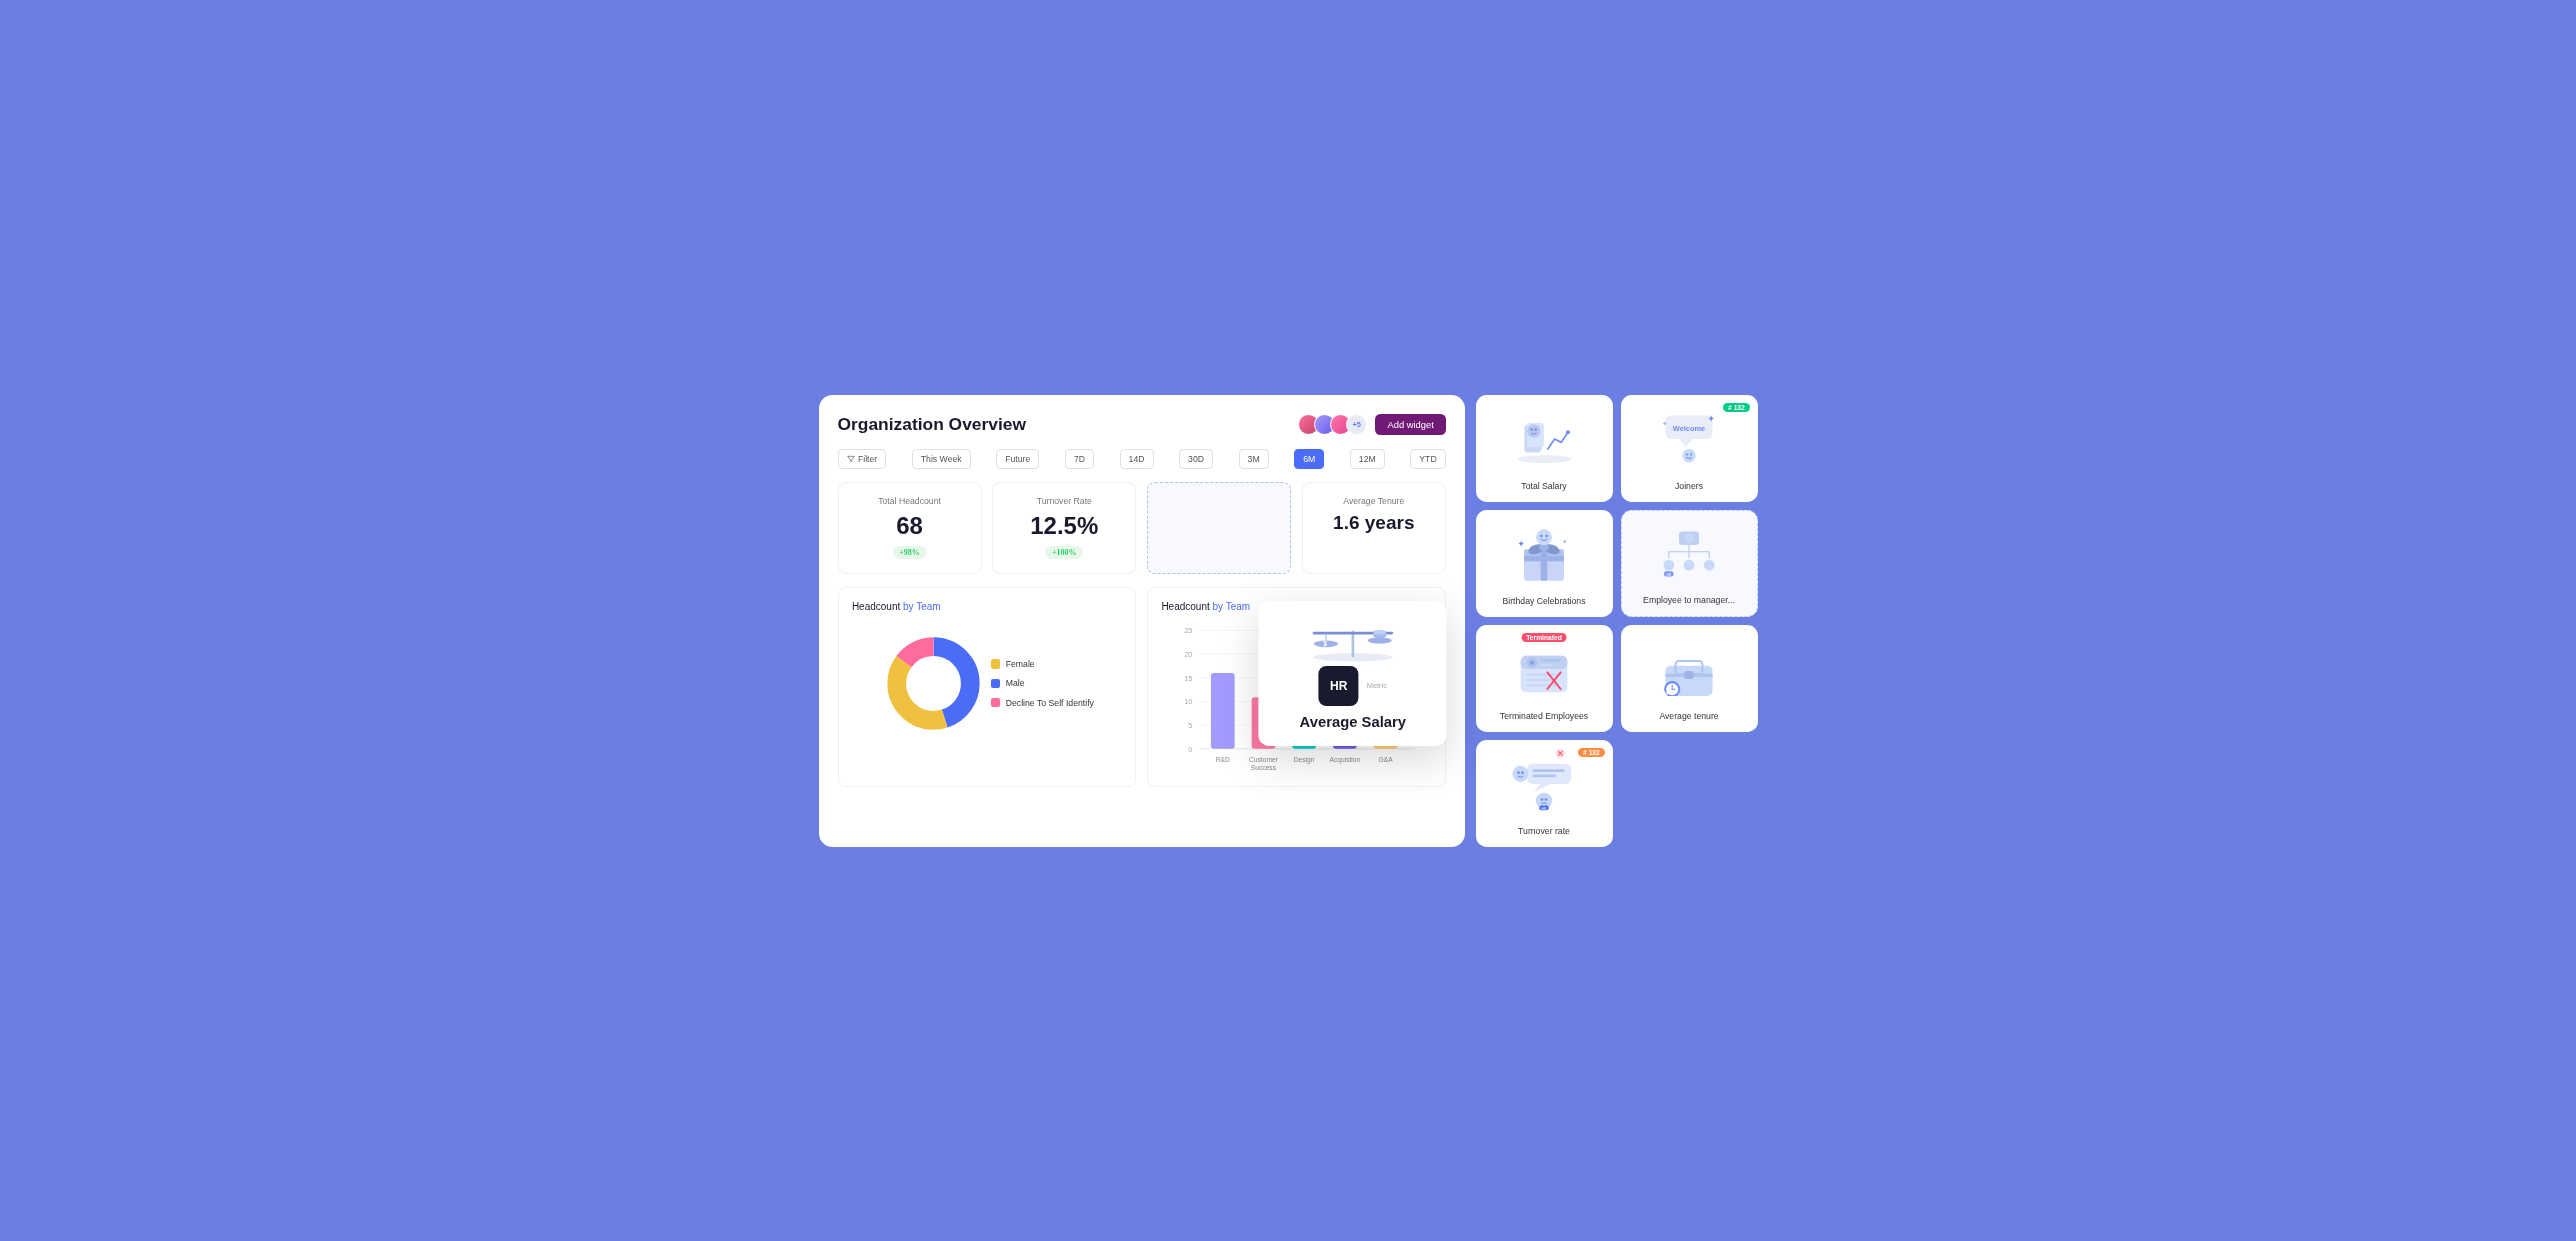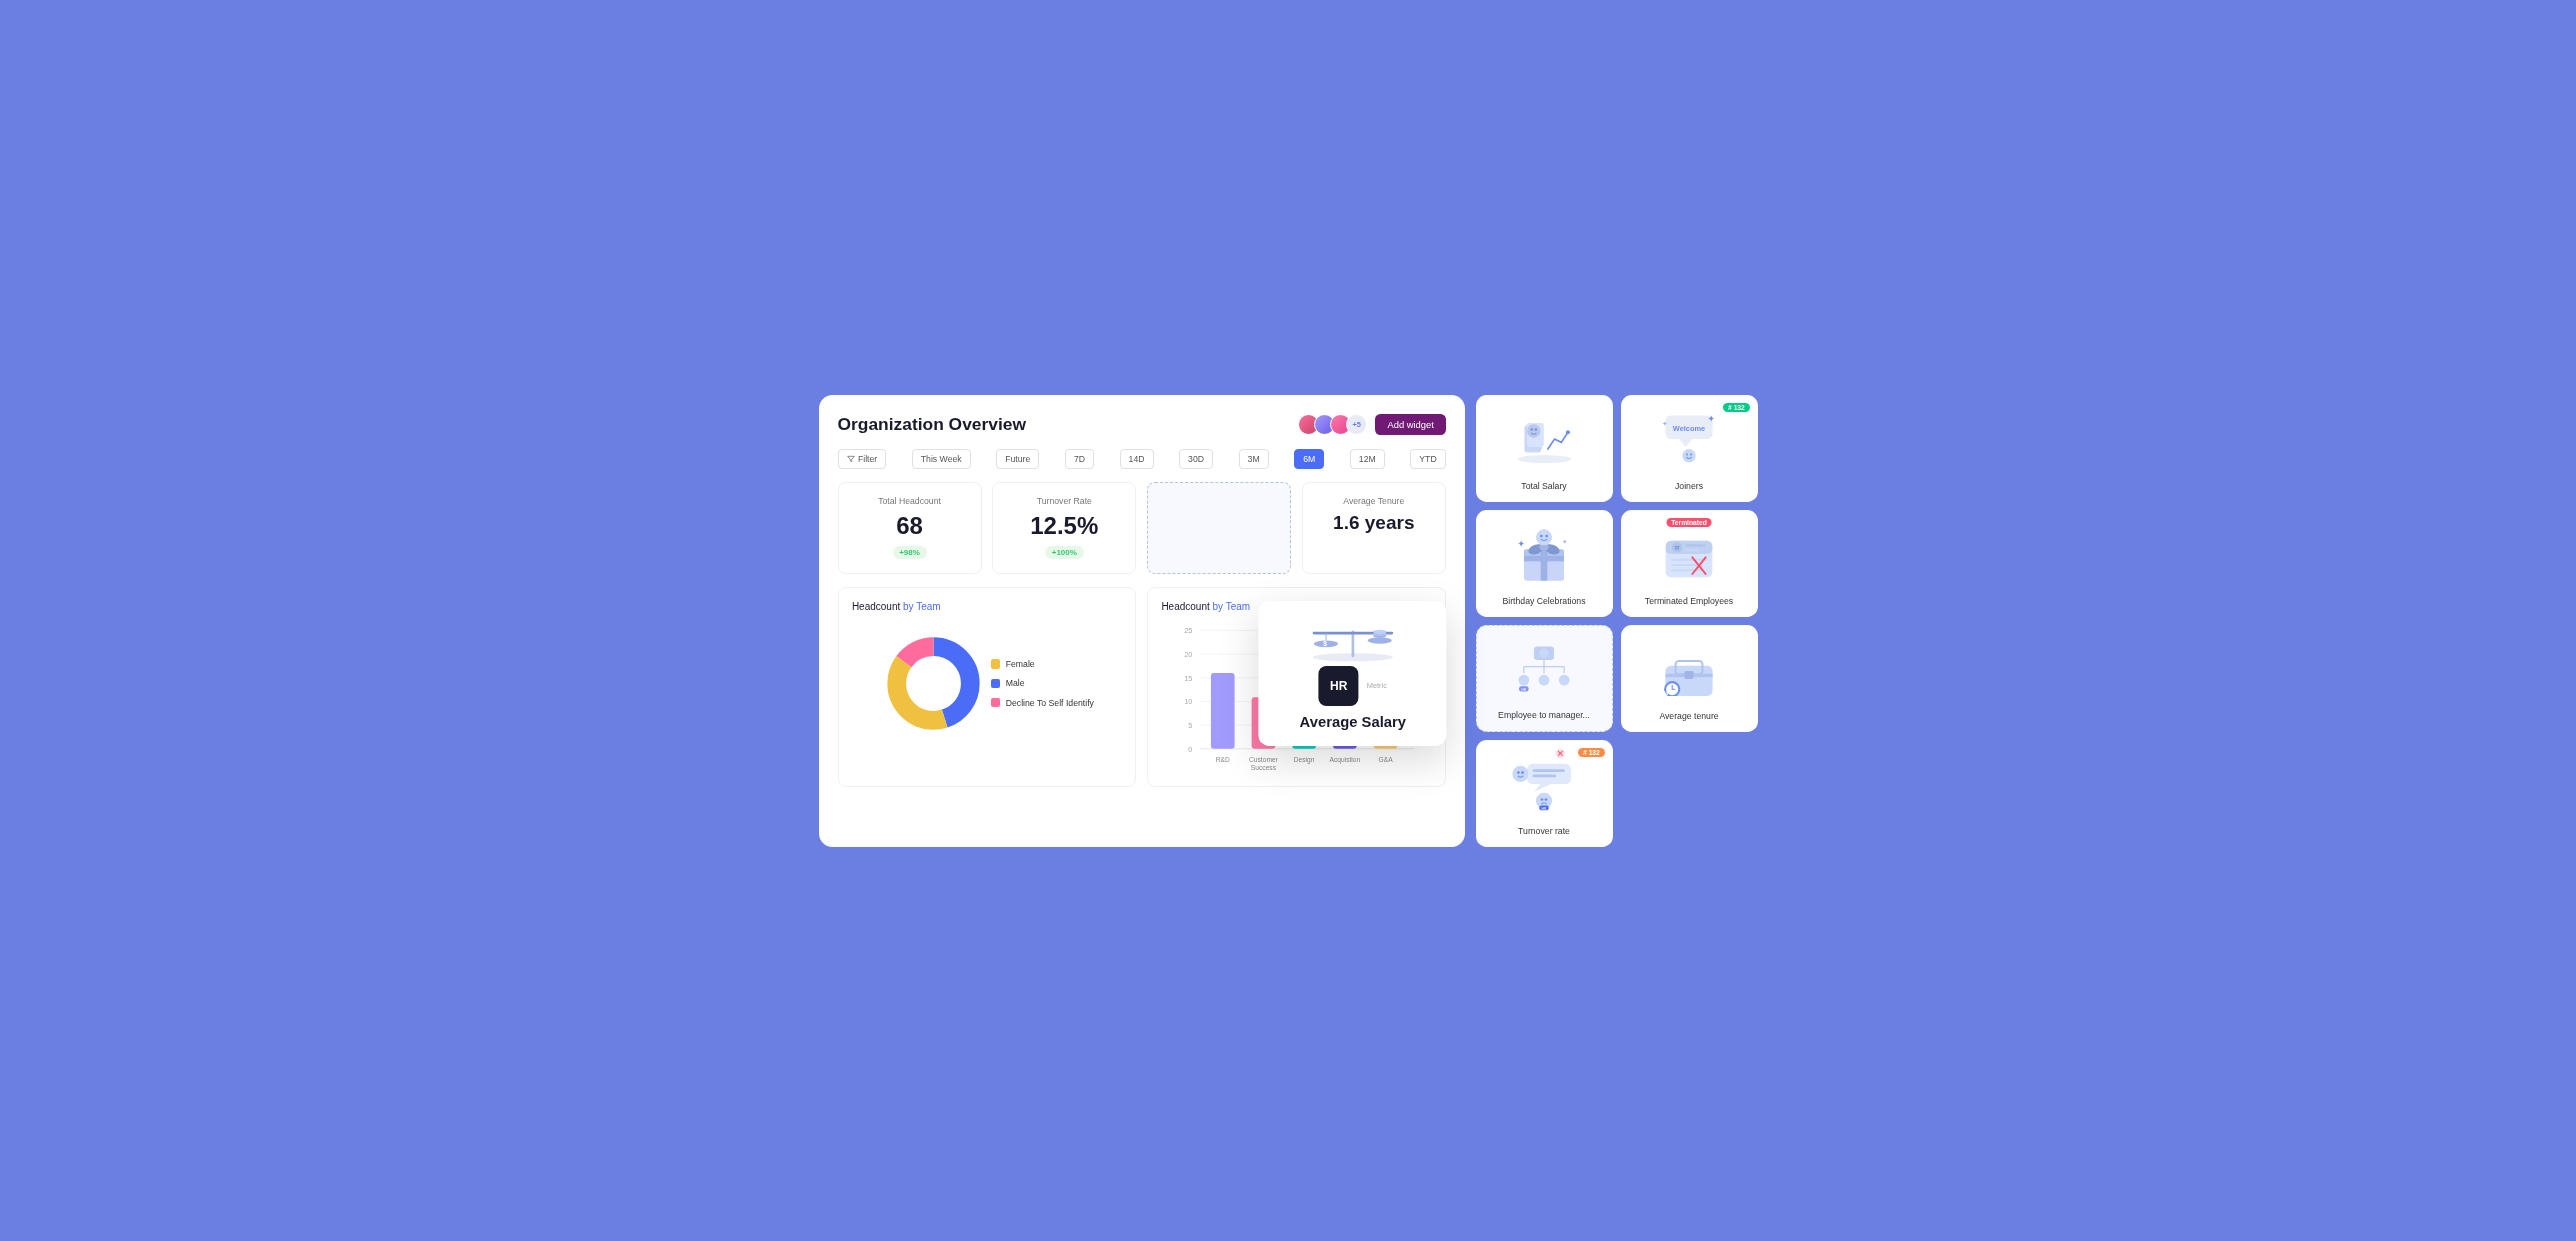--- a/index.html
+++ b/index.html
@@ -152,20 +152,21 @@
       margin-bottom: 5.4px;
     }
     .metric-badge {
       display: inline-block;
       background: #e8f8e8;
       color: #2ecc71;
       padding: 2px 6.7px;
       border-radius: 13.4px;
       font-size: 8px;
       font-weight: 600;
+      font-family: Liberation Serif, serif;
     }
     
     .bottom-row {
       display: grid;
       grid-template-columns: 1fr 1fr;
       gap: 10.7px;
     }
     .chart-card {
       border: 0.7px solid #f0f0f0;
       border-radius: 8px;
@@ -548,20 +549,44 @@
 
           <circle cx="55" cy="20" r="12" fill="#c8d8f8"></circle>
           <circle cx="51" cy="18" r="2" fill="#6b8ef0"></circle>
           <circle cx="59" cy="18" r="2" fill="#6b8ef0"></circle>
           <path d="M50 23 Q55 27 60 23" stroke="#6b8ef0" fill="none" stroke-width="1.5"></path>
         </svg>
       </div>
       <div class="widget-label">Birthday Celebrations</div>
     </div>
 
+    <div class="widget-card dashed-border">
+      <div class="widget-illustration">
+        <svg width="74" height="54" viewBox="0 0 110 80">
+
+          <rect x="40" y="5" width="30" height="20" rx="5" fill="#b0c4f0" opacity="0.8"></rect>
+          <circle cx="55" cy="15" r="7" fill="#c8d8f8"></circle>
+
+          <line x1="55" y1="25" x2="55" y2="35" stroke="#b0c4f0" stroke-width="1.5"></line>
+          <line x1="25" y1="35" x2="85" y2="35" stroke="#b0c4f0" stroke-width="1.5"></line>
+          <line x1="25" y1="35" x2="25" y2="45" stroke="#b0c4f0" stroke-width="1.5"></line>
+          <line x1="55" y1="35" x2="55" y2="45" stroke="#b0c4f0" stroke-width="1.5"></line>
+          <line x1="85" y1="35" x2="85" y2="45" stroke="#b0c4f0" stroke-width="1.5"></line>
+
+          <circle cx="25" cy="55" r="8" fill="#c8d8f8"></circle>
+          <circle cx="55" cy="55" r="8" fill="#c8d8f8"></circle>
+          <circle cx="85" cy="55" r="8" fill="#c8d8f8"></circle>
+
+          <rect x="18" y="64" width="14" height="8" rx="3" fill="#4a6cf7" opacity="0.7"></rect>
+          <text x="25" y="71" text-anchor="middle" font-size="5" fill="white">HR</text>
+        </svg>
+      </div>
+      <div class="widget-label">Employee to manager...</div>
+    </div>
+
     <div class="widget-card" style="position:relative;">
       <div class="badge-red" style="left:50%;transform:translateX(-50%);">Terminated</div>
       <div class="widget-illustration">
         <svg width="74" height="60" viewBox="0 0 110 90">
 
           <rect x="20" y="25" width="70" height="55" rx="8" fill="#d8e4fc"></rect>
           <rect x="20" y="25" width="70" height="20" rx="8" fill="#c0d0f0"></rect>
 
           <circle cx="37" cy="35" r="8" fill="#b0c4e8"></circle>
           <circle cx="35" cy="34" r="1.5" fill="#6b8ef0"></circle>
@@ -572,44 +597,20 @@
           <rect x="50" y="38" width="20" height="3" rx="2" fill="#c8d8f8"></rect>
           <rect x="28" y="52" width="55" height="3" rx="2" fill="#c8d8f8"></rect>
           <rect x="28" y="60" width="45" height="3" rx="2" fill="#c8d8f8"></rect>
           <rect x="28" y="68" width="50" height="3" rx="2" fill="#c8d8f8"></rect>
 
           <line x1="60" y1="50" x2="80" y2="75" stroke="#ff4d6d" stroke-width="3" stroke-linecap="round"></line>
           <line x1="80" y1="50" x2="60" y2="75" stroke="#ff4d6d" stroke-width="3" stroke-linecap="round"></line>
         </svg>
       </div>
       <div class="widget-label">Terminated Employees</div>
-    </div>
-
-    <div class="widget-card dashed-border">
-      <div class="widget-illustration">
-        <svg width="74" height="54" viewBox="0 0 110 80">
-
-          <rect x="40" y="5" width="30" height="20" rx="5" fill="#b0c4f0" opacity="0.8"></rect>
-          <circle cx="55" cy="15" r="7" fill="#c8d8f8"></circle>
-
-          <line x1="55" y1="25" x2="55" y2="35" stroke="#b0c4f0" stroke-width="1.5"></line>
-          <line x1="25" y1="35" x2="85" y2="35" stroke="#b0c4f0" stroke-width="1.5"></line>
-          <line x1="25" y1="35" x2="25" y2="45" stroke="#b0c4f0" stroke-width="1.5"></line>
-          <line x1="55" y1="35" x2="55" y2="45" stroke="#b0c4f0" stroke-width="1.5"></line>
-          <line x1="85" y1="35" x2="85" y2="45" stroke="#b0c4f0" stroke-width="1.5"></line>
-
-          <circle cx="25" cy="55" r="8" fill="#c8d8f8"></circle>
-          <circle cx="55" cy="55" r="8" fill="#c8d8f8"></circle>
-          <circle cx="85" cy="55" r="8" fill="#c8d8f8"></circle>
-
-          <rect x="18" y="64" width="14" height="8" rx="3" fill="#4a6cf7" opacity="0.7"></rect>
-          <text x="25" y="71" text-anchor="middle" font-size="5" fill="white">HR</text>
-        </svg>
-      </div>
-      <div class="widget-label">Employee to manager...</div>
     </div>
 
     <div class="widget-card">
       <div class="widget-illustration">
         <svg width="74" height="54" viewBox="0 0 110 80">
 
           <rect x="20" y="35" width="70" height="45" rx="8" fill="#c8d8f8"></rect>
           <rect x="35" y="28" width="40" height="20" rx="5" fill="none" stroke="#b0c4f0" stroke-width="3"></rect>
           <rect x="20" y="47" width="70" height="5" fill="#b0c4f0"></rect>
 

